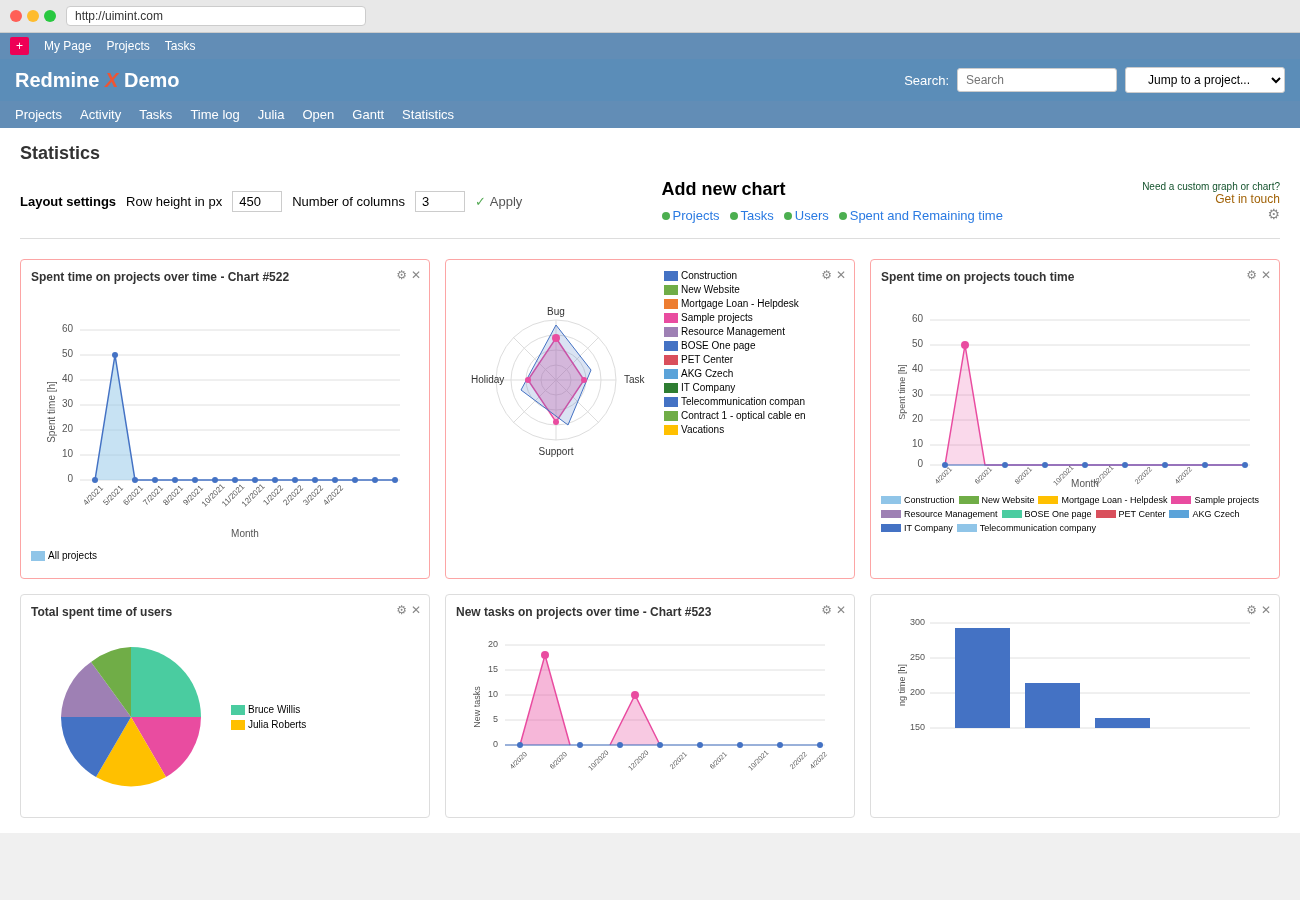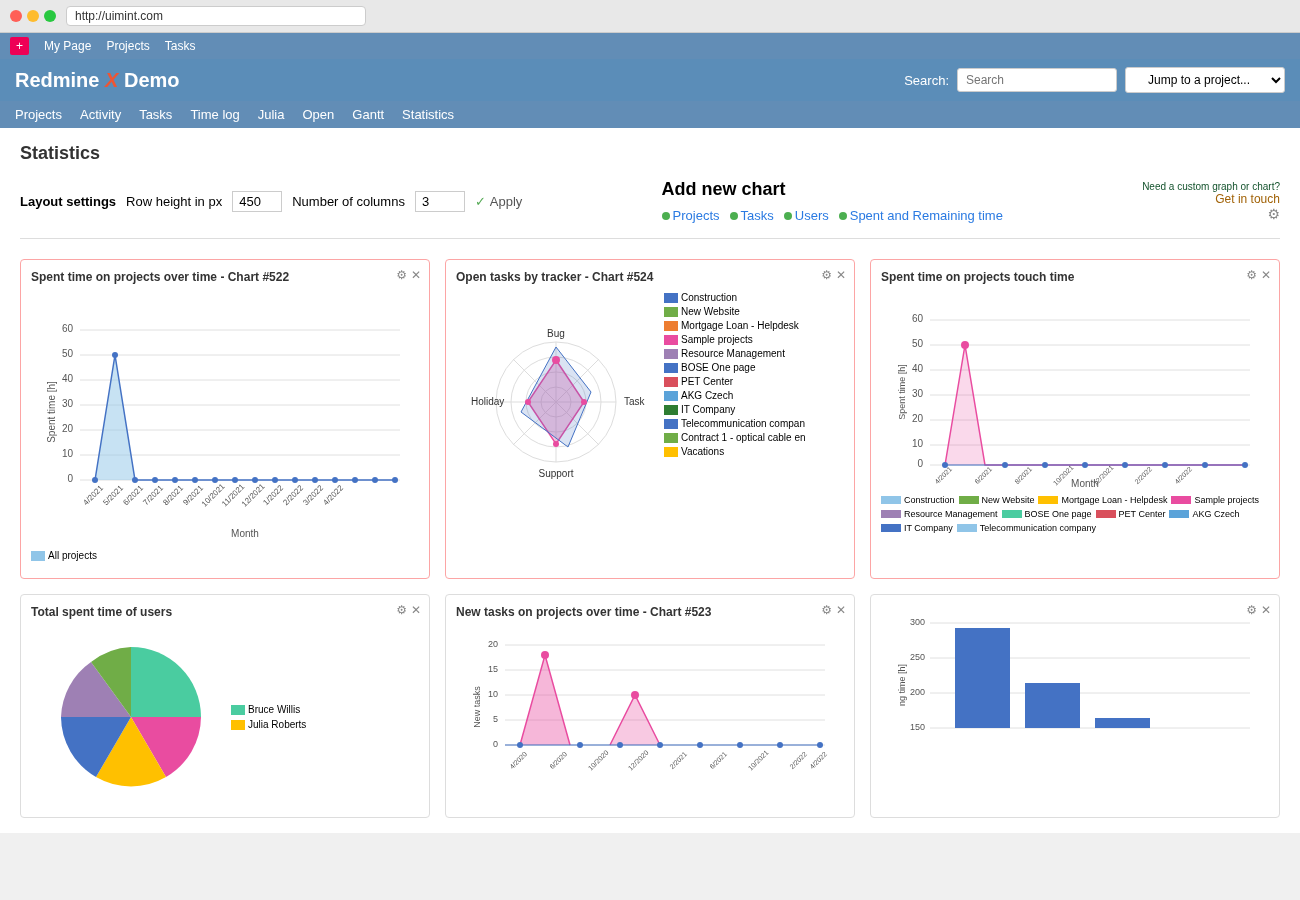--- a/index.html
+++ b/index.html
@@ -220,21 +220,20 @@
       </svg>
       <div class="legend">
         <div class="legend-item">
           <span class="legend-color" style="background:#90c5e8;"></span>
           <span>All projects</span>
         </div>
       </div>
     </div>
 
     <div class="chart-card">
-      <div class="chart-card-title">Open tasks by tracker - Chart #524</div>
       <div class="chart-icons">
         <button class="chart-icon-btn">⚙</button>
         <button class="chart-icon-btn">✕</button>
       </div>
       <div style="display:flex; gap:8px;">
 
         <svg width="200" height="210" viewBox="0 0 200 210">
 
           <circle cx="100" cy="110" r="60" fill="none" stroke="#ddd" stroke-width="1"></circle>
           <circle cx="100" cy="110" r="45" fill="none" stroke="#ddd" stroke-width="1"></circle>

